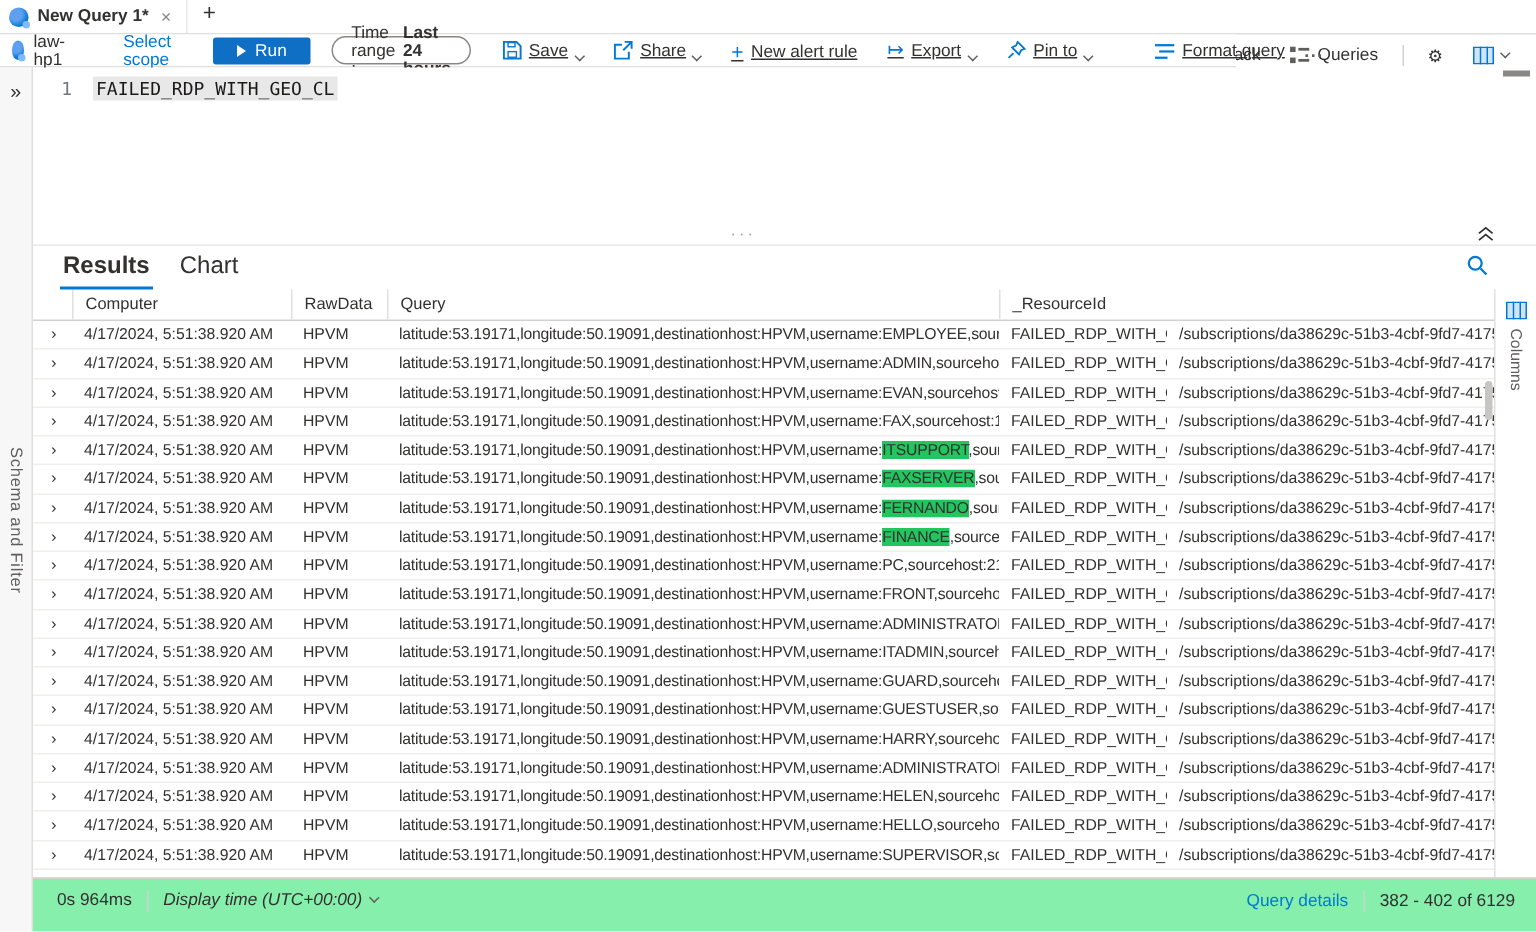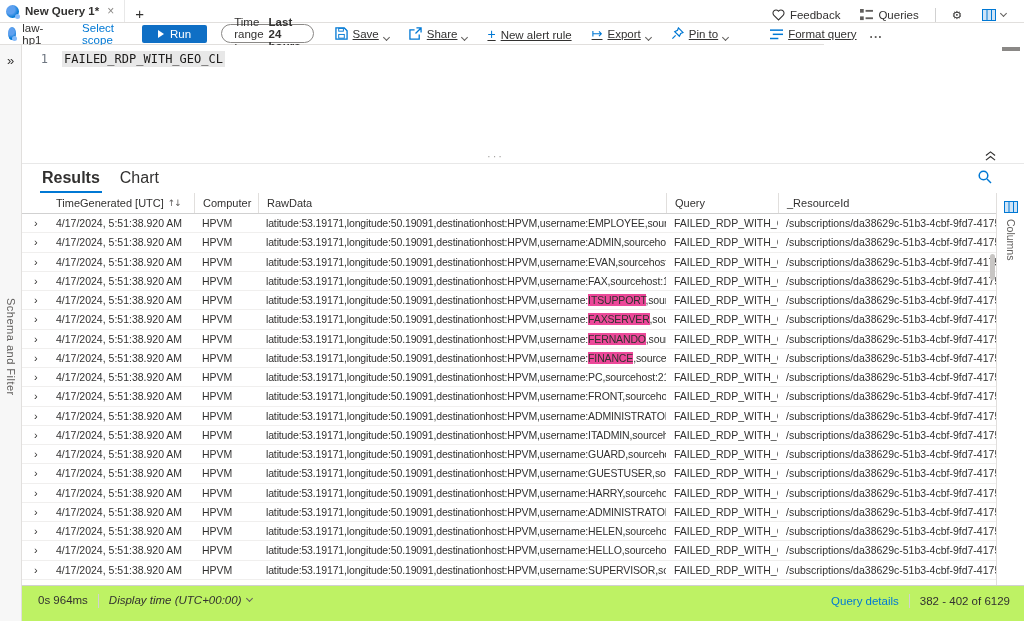--- a/index.html
+++ b/index.html
@@ -1,21 +1,21 @@
 <!DOCTYPE html>
 <html><head>
 <meta charset="utf-8">
 <style>
   * { margin:0; padding:0; box-sizing:border-box; }
   html,body { width:1024px; height:621px; overflow:hidden; }
   body { font-family:"Liberation Sans","DejaVu Sans",sans-serif; font-size:12px; color:#323130; background:#fff; position:relative; }
   .uni { font-family:"DejaVu Sans",sans-serif; }
 
   
-  .tabbar { position:absolute; left:0; top:0; width:1024px; height:23px; border-bottom:1px solid #e1dfdd; display:flex; align-items:flex-end; background:#fff; }
+  .tabbar { position:absolute; left:0; top:0; width:1024px; height:23px; border-bottom:1px solid #e1dfdd; display:flex; align-items:flex-start; background:#fff; }
   .qtab { display:flex; align-items:center; gap:6px; padding:0 8px 0 6px; height:22px; border-right:1px solid #e8e8e8; }
   .qtab .title { font-weight:bold; font-size:11.5px; }
   .tab-close { color:#8a8886; font-size:12px; cursor:pointer; padding:0 2px; }
   .newtab { font-size:15px; color:#323130; padding:0 10px; cursor:pointer; }
   .la-icon { width:13px; height:13px; border-radius:50%; background:radial-gradient(circle at 35% 35%, #5ea0ef 0 35%, #0078d4 70%); display:inline-block; position:relative; }
   .la-icon:after { content:""; position:absolute; right:-1px; bottom:-1px; width:5px; height:5px; border-radius:50%; background:#83b9f9; }
   .spacer { flex:1; }
   .tbr { display:flex; align-items:center; gap:4px; padding-right:10px;margin-top:30px; }
   .tbr .item { display:flex; align-items:center; gap:5px; padding:0 8px; font-size:11.5px; color:#323130; cursor:pointer; }
   .vsep { width:1px; height:14px; background:#d1d1d1; margin:0 4px; }
@@ -64,28 +64,28 @@
   .grid-head { display:grid; grid-template-columns:26px 146px 64px 408px 112px 1fr; height:21px; align-items:center; border-bottom:1px solid #d1d1d1; font-size:11px; color:#323130; margin-right:28px; }
   .th { padding-left:8px; white-space:nowrap; overflow:hidden; cursor:pointer; height:100%; display:flex; align-items:center; gap:4px; }
   .th.sep { border-left:1px solid #e1dfdd; }
   .sort { color:#605e5c; font-size:9px; letter-spacing:-1px; }
 
   .tbody { position:absolute; top:50px; bottom:0; left:0; right:28px; overflow:hidden; }
   .trow { display:grid; grid-template-columns:26px 146px 64px 408px 112px 1fr; height:19.25px; align-items:center; border-bottom:1px solid #f0efee; font-size:10.5px; color:#323130; cursor:pointer; }
   .td { padding-left:8px; white-space:nowrap; overflow:hidden; }
   .td.raw { letter-spacing:-0.15px; }
   .td.exp { color:#323130; font-size:11px; padding-left:12px; }
-  .hl { background:#ec4899;margin-top:11px; }
+  .hl { background:#22c55e;margin-top:11px; }
 
   .cols-strip { position:absolute; right:0; top:29px; bottom:0; width:28px; border-left:1px solid #e1dfdd; display:flex; flex-direction:column; align-items:center; background:#fff; }
   .cols-strip .clabel { writing-mode:vertical-rl; font-size:10.5px; color:#605e5c; margin-top:6px; }
   .vthumb { position:absolute; right:29px; top:90px; width:5px; height:26px; background:#c8c6c4; border-radius:3px; }
 
   
-  .statusbar { position:absolute; left:22px; right:0; bottom:0; height:36px; border-top:1px solid #d1d1d1; background:#bef264; display:flex; align-items:flex-start; padding:8px 14px 0 16px; font-size:11.5px; }
+  .statusbar { position:absolute; left:22px; right:0; bottom:0; height:36px; border-top:1px solid #d1d1d1; background:#86efac; display:flex; align-items:flex-start; padding:8px 14px 0 16px; font-size:11.5px; }
   .sb-sep { width:1px; height:14px; background:#d1d1d1; margin:0 10px; }
   .sb-right { margin-left:auto; display:flex; align-items:center; }
   .dt { display:flex; align-items:center; gap:6px; cursor:pointer;font-style:italic; }
 </style>
 </head>
 <body>
 
 <div class="tabbar">
   <div class="qtab">
     <span class="la-icon"></span>
@@ -212,24 +212,20 @@
     <span class="search-ic">
       <svg width="14" height="14" viewBox="0 0 14 14">
           <circle cx="5.5" cy="5.5" r="4.3" fill="none" stroke="#0078d4" stroke-width="1.5"></circle>
           <line x1="9" y1="9" x2="13" y2="13" stroke="#0078d4" stroke-width="1.5"></line>
         </svg>
     </span>
   </div>
 
   <div class="grid-head">
     <span class="th"></span>
-    <span class="th">
-      <span>TimeGenerated [UTC]</span>
-      <span class="sort uni">↑↓</span>
-    </span>
     <span class="th sep">Computer</span>
     <span class="th sep">RawData</span>
     <span class="th sep">Query</span>
     <span class="th sep">_ResourceId</span>
   </div>
 
   <div class="tbody">
       <div class="trow">
         <span class="td exp">›</span>
         <span class="td">4/17/2024, 5:51:38.920 AM</span>

